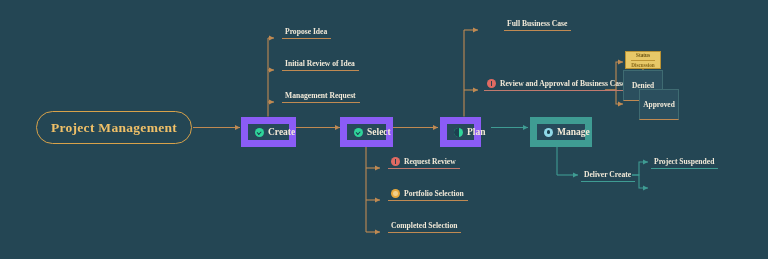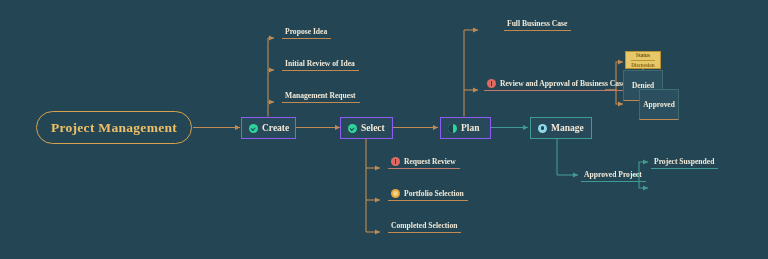--- a/index.html
+++ b/index.html
@@ -42,21 +42,21 @@
   }
   
   .stage {
     position: absolute;
     box-sizing: border-box;
     height: 22px;
     display: flex;
     align-items: center;
     gap: 4px;
     padding: 8px 7px;
-    border: 1px solid #8b5cf6;
+    border: 7px solid #8b5cf6;
     background: #27495a;
   }
   .stage.teal-border { border-color: #3f9c93; }
   .stage .label {
     color: #f4ead8;
     font-size: 9.5px;
     font-weight: bold;
     white-space: nowrap;
   }
   .dot {
@@ -254,21 +254,21 @@
   <div class="stage" style="left:241px; top:117px; width:55px;">
     <span class="dot check"></span>
     <span class="label">Create</span>
   </div>
 
   <div class="stage" style="left:340px; top:117px; width:53px;">
     <span class="dot check"></span>
     <span class="label">Select</span>
   </div>
 
-  <div class="stage" style="left:440px; top:117px; width:51px;">
+  <div class="stage" style="left:440px; top:117px; width:41px;">
     <span class="dot half"></span>
     <span class="label">Plan</span>
   </div>
 
   <div class="stage teal-border" style="left:530px; top:117px; width:62px;">
     <span class="dot ring"></span>
     <span class="label">Manage</span>
   </div>
 
   <div class="leaf" style="left:282px; top:25px;">
@@ -307,19 +307,19 @@
   </div>
 
   <div class="opt" style="left:623px; top:70px;">
     <span class="txt">Denied</span>
   </div>
   <div class="opt" style="left:623px; top:89px;margin-left:16px;">
     <span class="txt">Approved</span>
   </div>
 
   <div class="leaf teal" style="left:581px; top:168px;">
-    <span class="txt">Approved Project</span>
+    <span class="txt">Deliver Create</span>
   </div>
   <div class="leaf teal" style="left:651px; top:155px;">
     <span class="txt">Project Suspended</span>
   </div>
 
 </div>
 
 </body></html>

